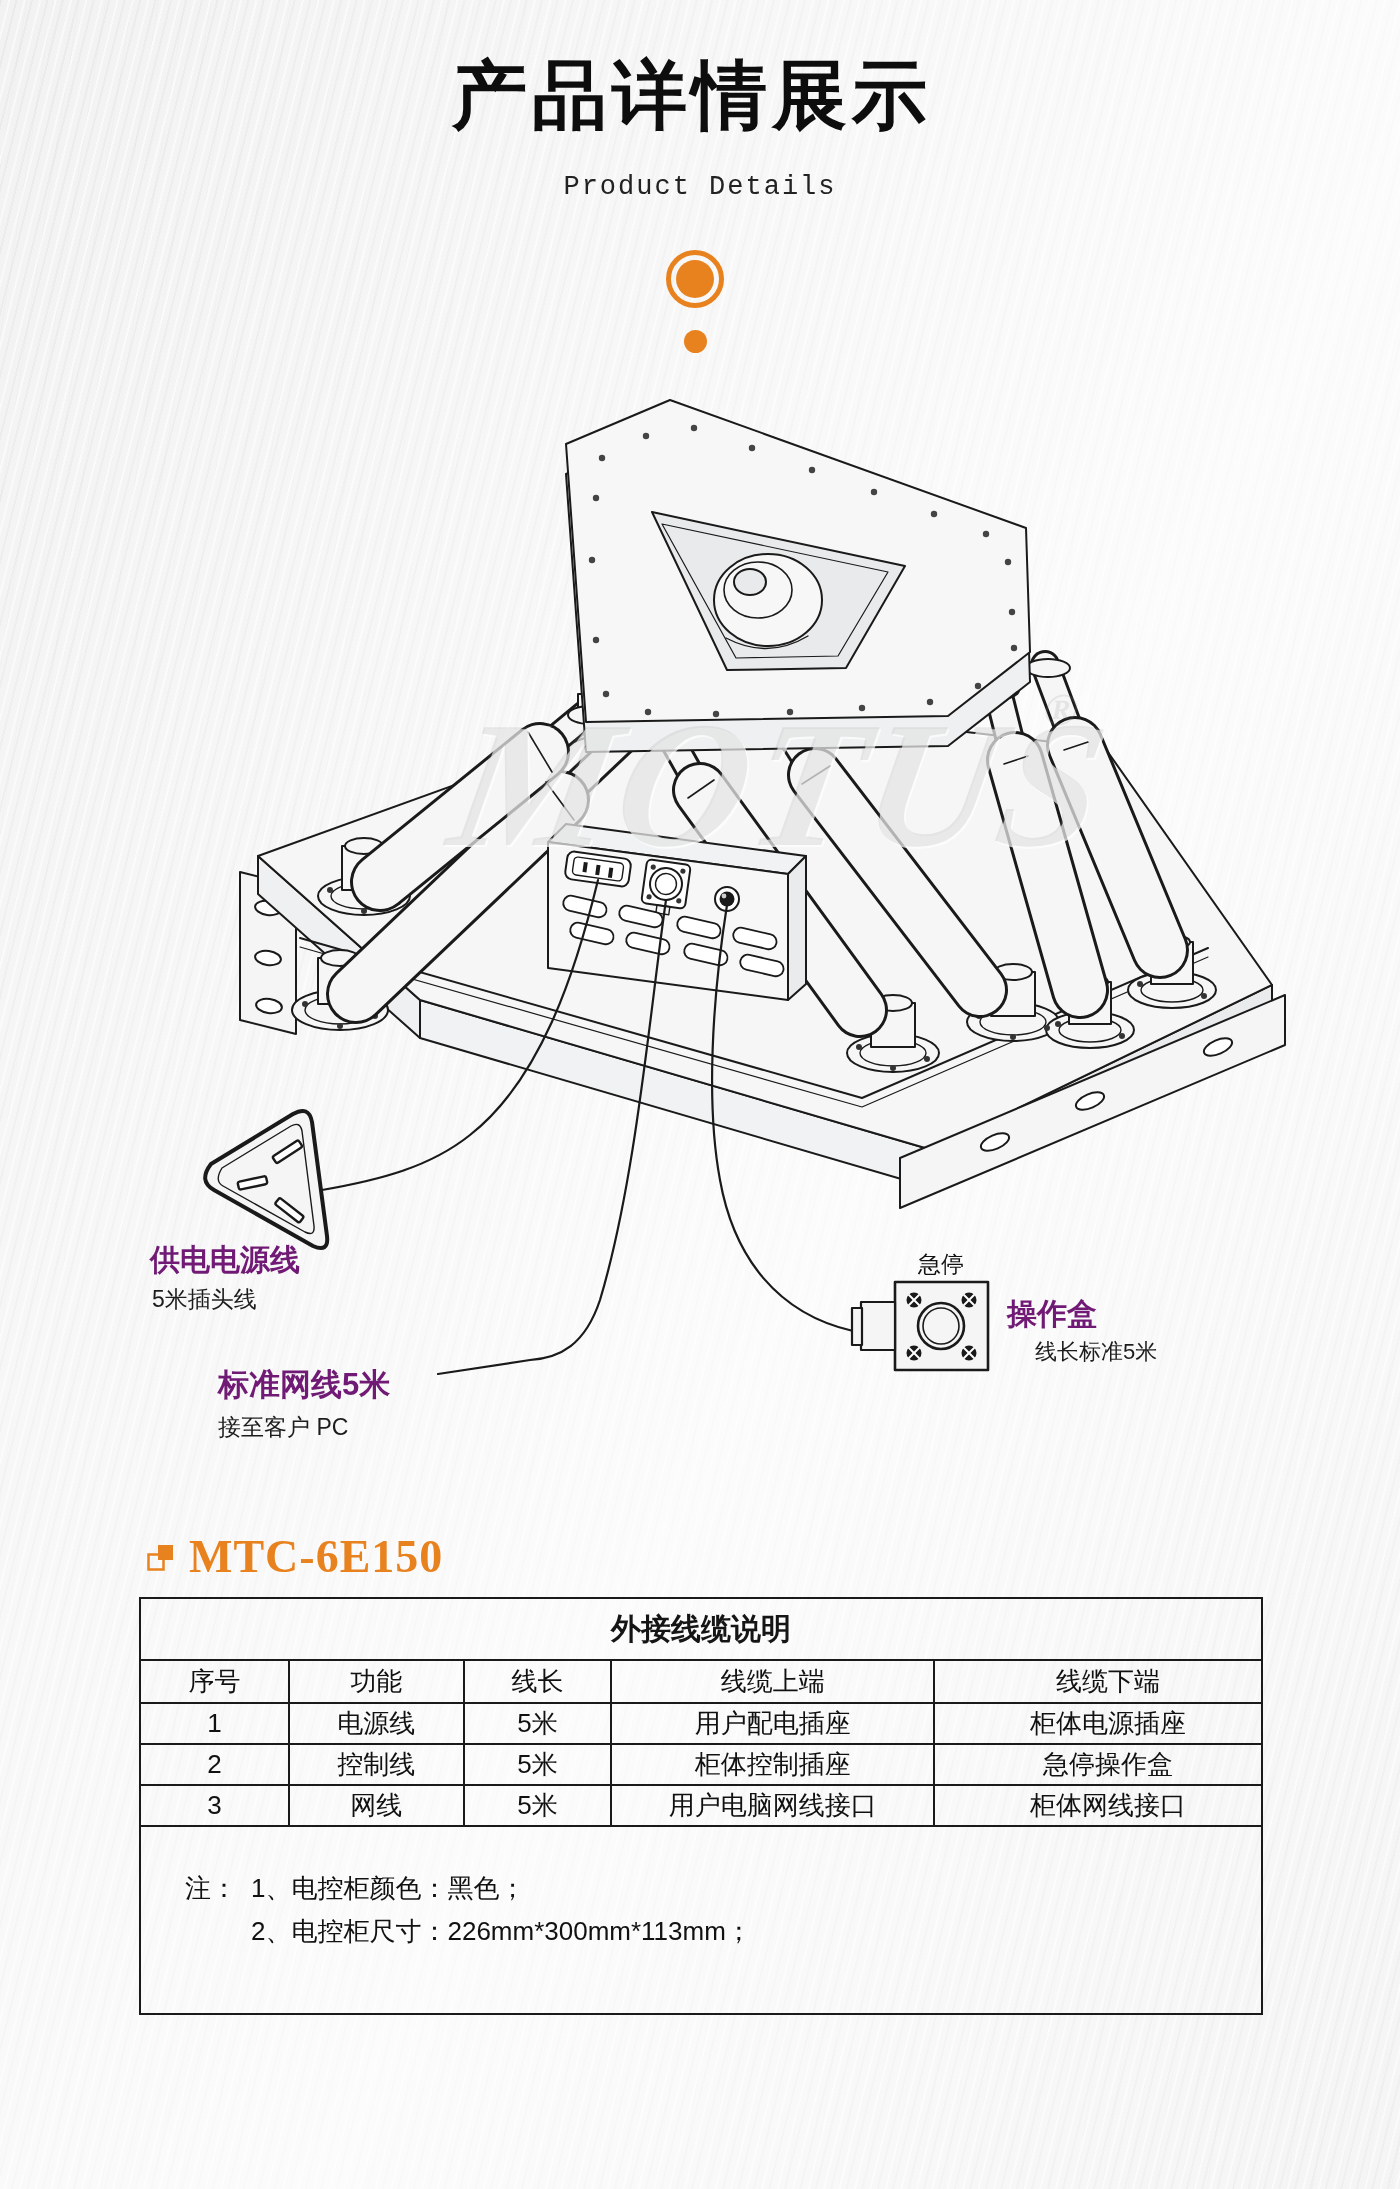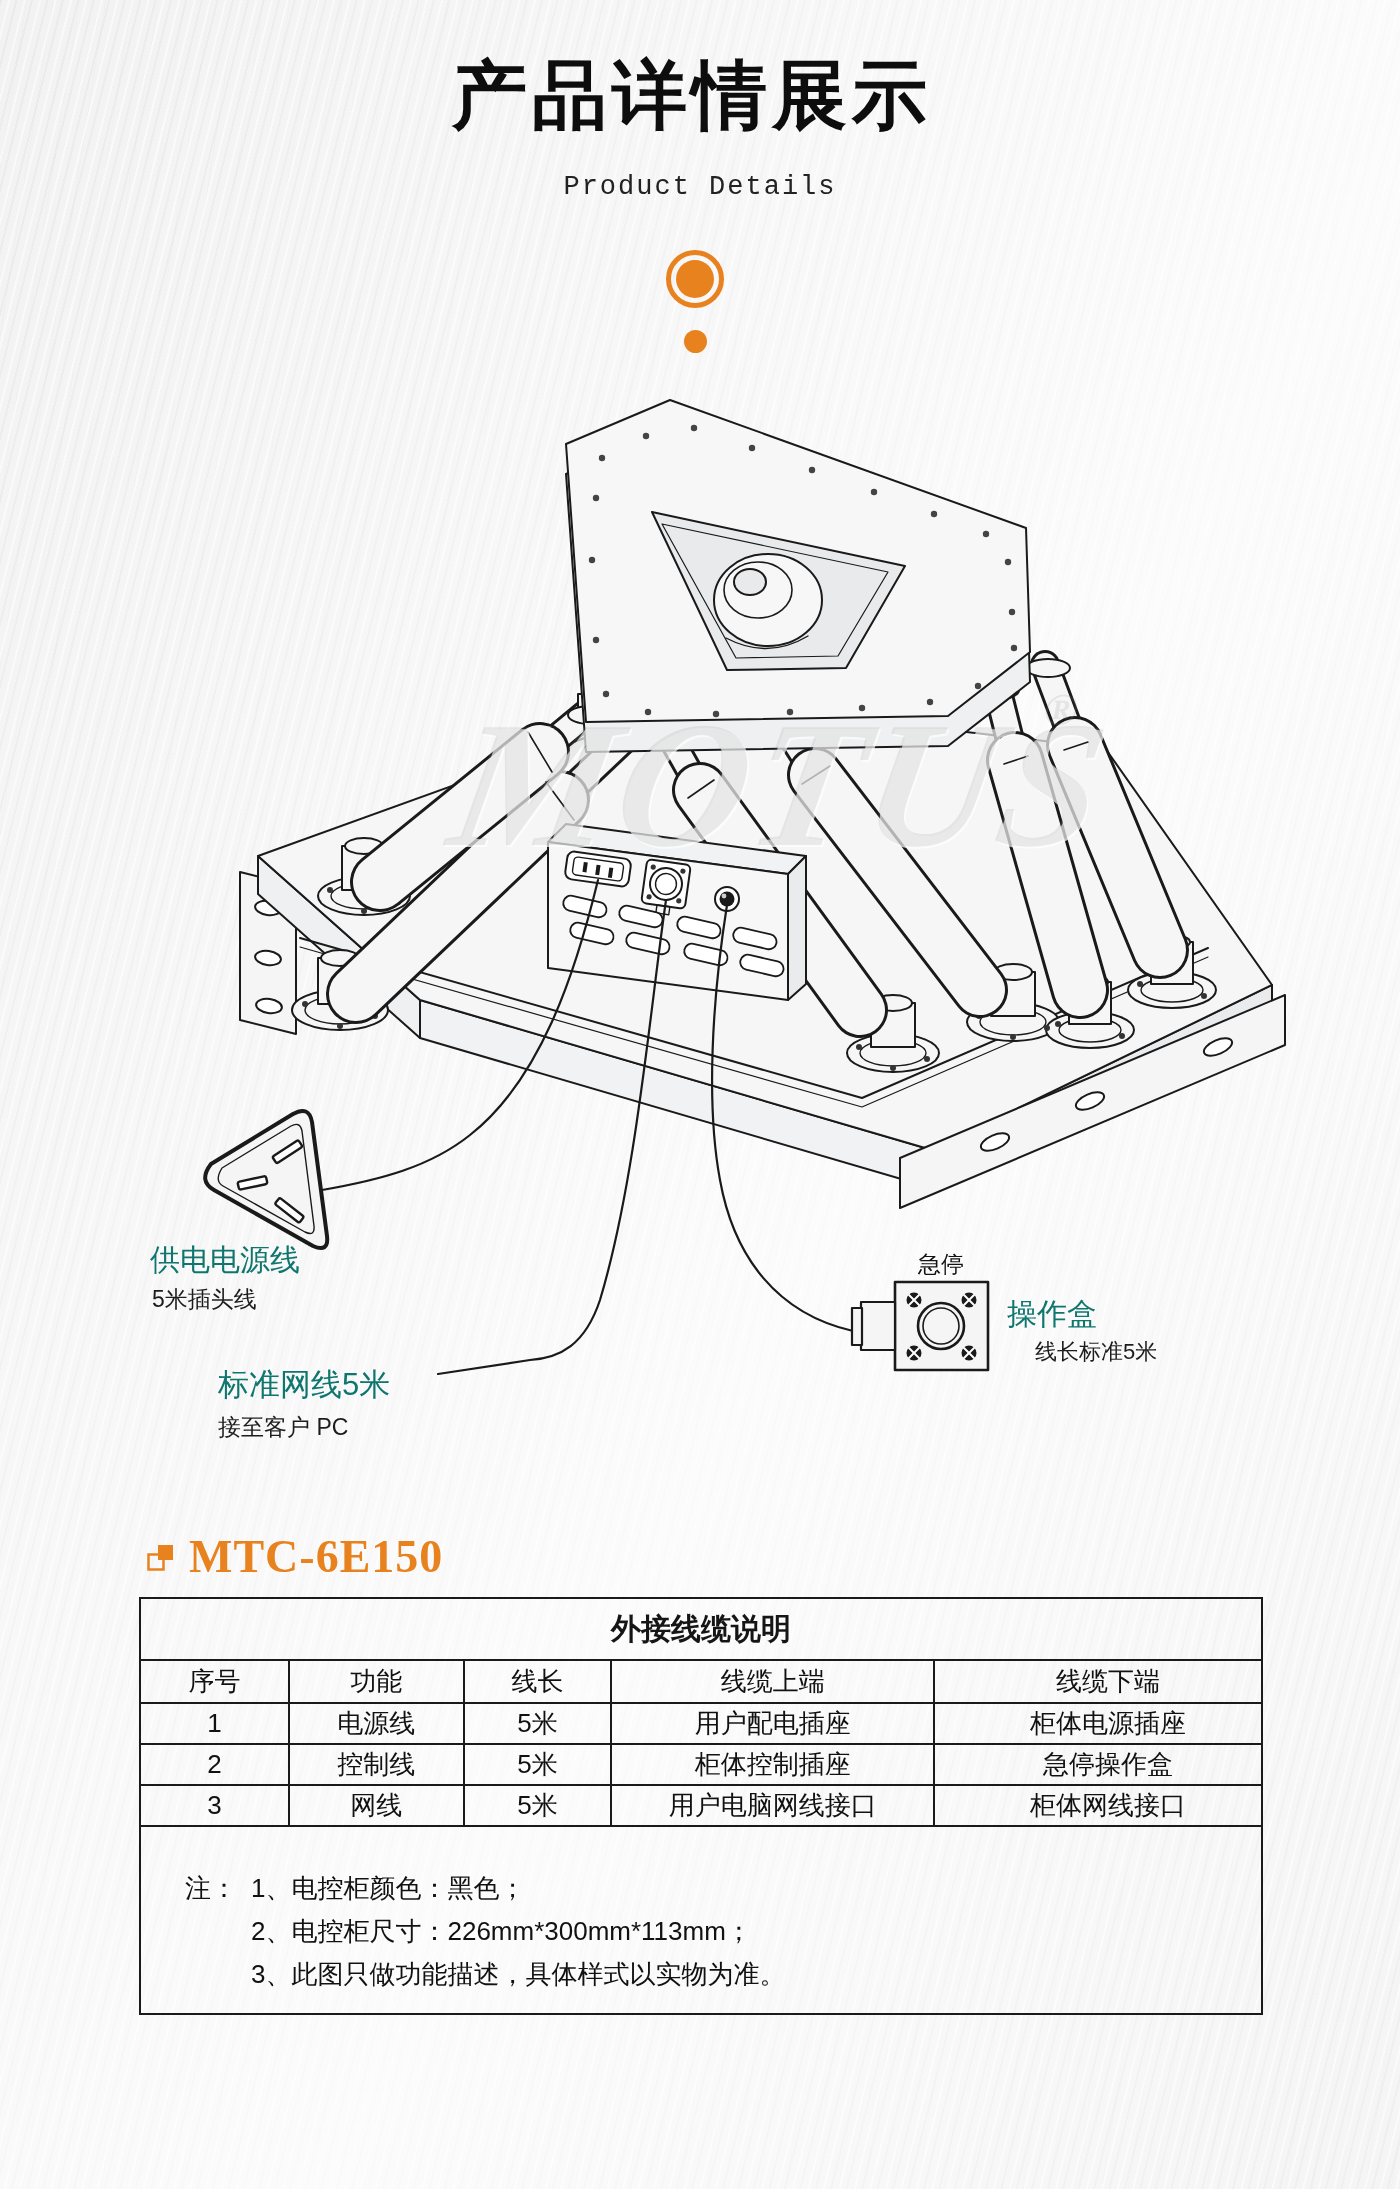--- a/index.html
+++ b/index.html
@@ -16,21 +16,21 @@
   
   .page-title{left:0;top:46px;width:1384px;text-align:center;
     font-size:75px;font-weight:800;letter-spacing:5px;color:#0d0d0d;}
   .page-subtitle{left:0;top:172px;width:1400px;text-align:center;
     font-size:27px;letter-spacing:2px;color:#222;font-family:Liberation Mono, monospace;}
   .deco-ring{left:666px;top:250px;width:48px;height:48px;border:5px solid var(--accent,#E8821E);
     border-radius:50%;display:flex;align-items:center;justify-content:center;}
   .deco-ring-inner{width:38px;height:38px;border-radius:50%;background:var(--accent,#E8821E);}
   .deco-dot{left:684px;top:330px;width:23px;height:23px;border-radius:50%;background:var(--accent,#E8821E);}
   
-  .lbl-b{font-weight:400;color:#0f766e;}
+  .lbl-b{font-weight:700;color:#701a75;}
   .lbl-power{left:150px;top:1240px;font-size:30px;}
   .lbl-power-sub{left:152px;top:1284px;font-size:23px;color:#1c1c1c;}
   .lbl-net{left:218px;top:1364px;font-size:31px;}
   .lbl-net-sub{left:218px;top:1412px;font-size:23px;color:#1c1c1c;}
   .lbl-estop{left:893px;top:1249px;width:96px;text-align:center;font-size:23px;color:#111;}
   .lbl-box{left:1007px;top:1294px;font-size:30px;}
   .lbl-box-sub{left:1007px;top:1337px;font-size:22px;color:#1c1c1c;margin-left:28px;}
   
   .model-row{left:146px;top:1530px;display:flex;align-items:center;gap:13px;}
   .model-name{font-family:"Liberation Serif","DejaVu Serif",serif;font-weight:700;
@@ -373,16 +373,15 @@
           <td>用户电脑网线接口</td>
           <td>柜体网线接口</td>
         </tr>
       </tbody>
   </table>
   <div class="spec-notes">
     <span class="notes-label">注：</span>
     <div class="note-items">
         <div>1、电控柜颜色：黑色；</div>
         <div>2、电控柜尺寸：226mm*300mm*113mm；</div>
-        <div>3、此图只做功能描述，具体样式以实物为准。</div>
       </div>
   </div>
 </div>
 
 </body></html>

